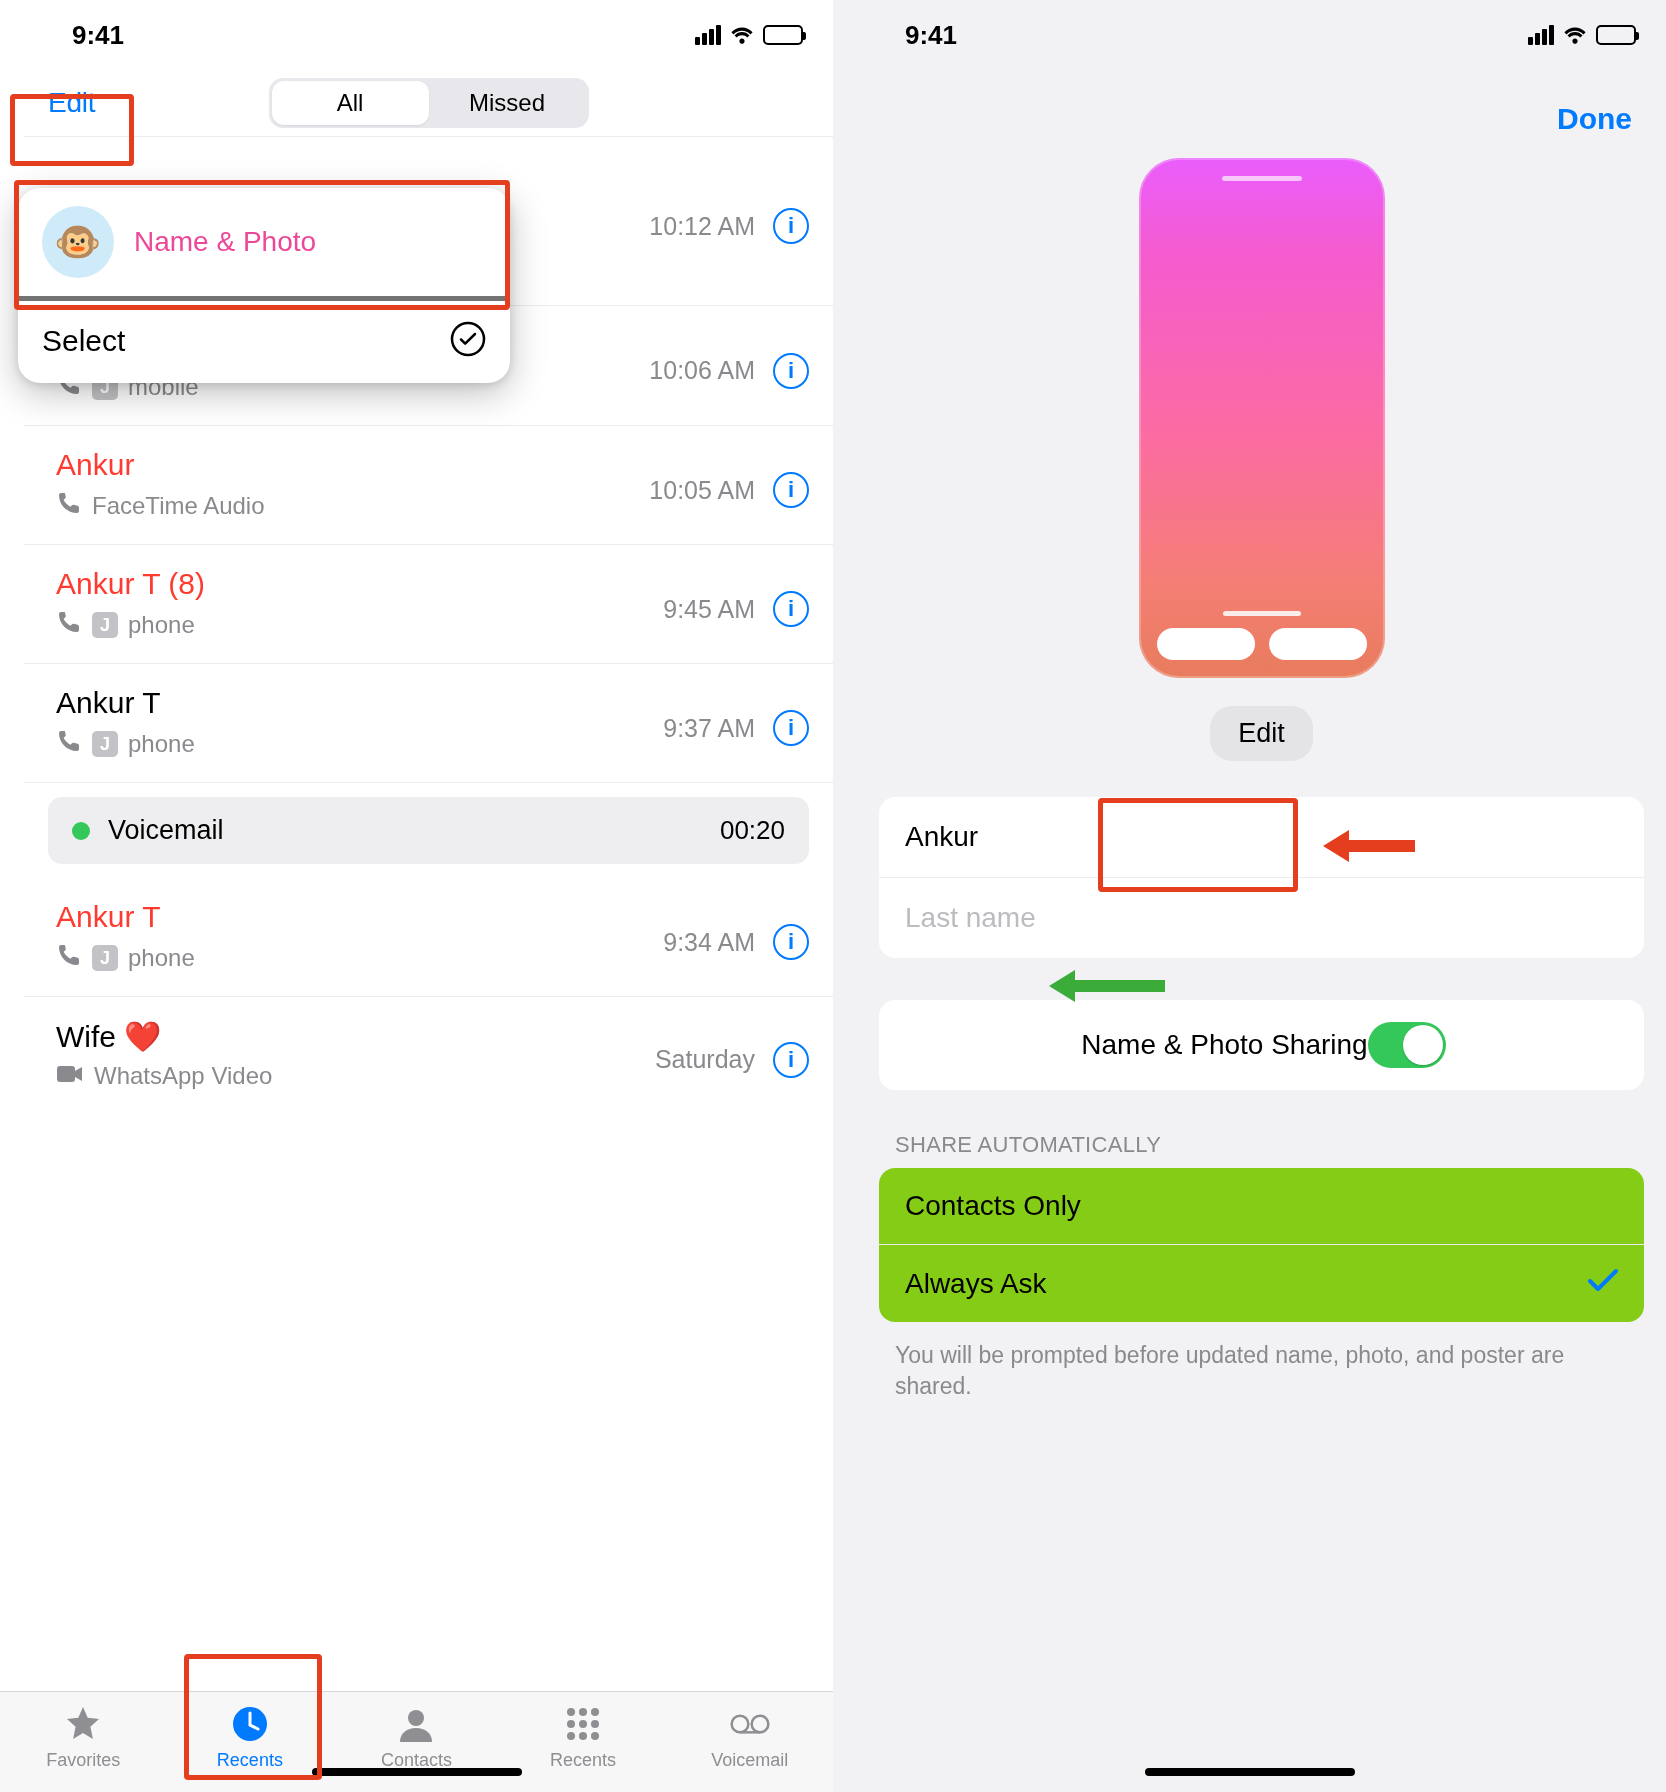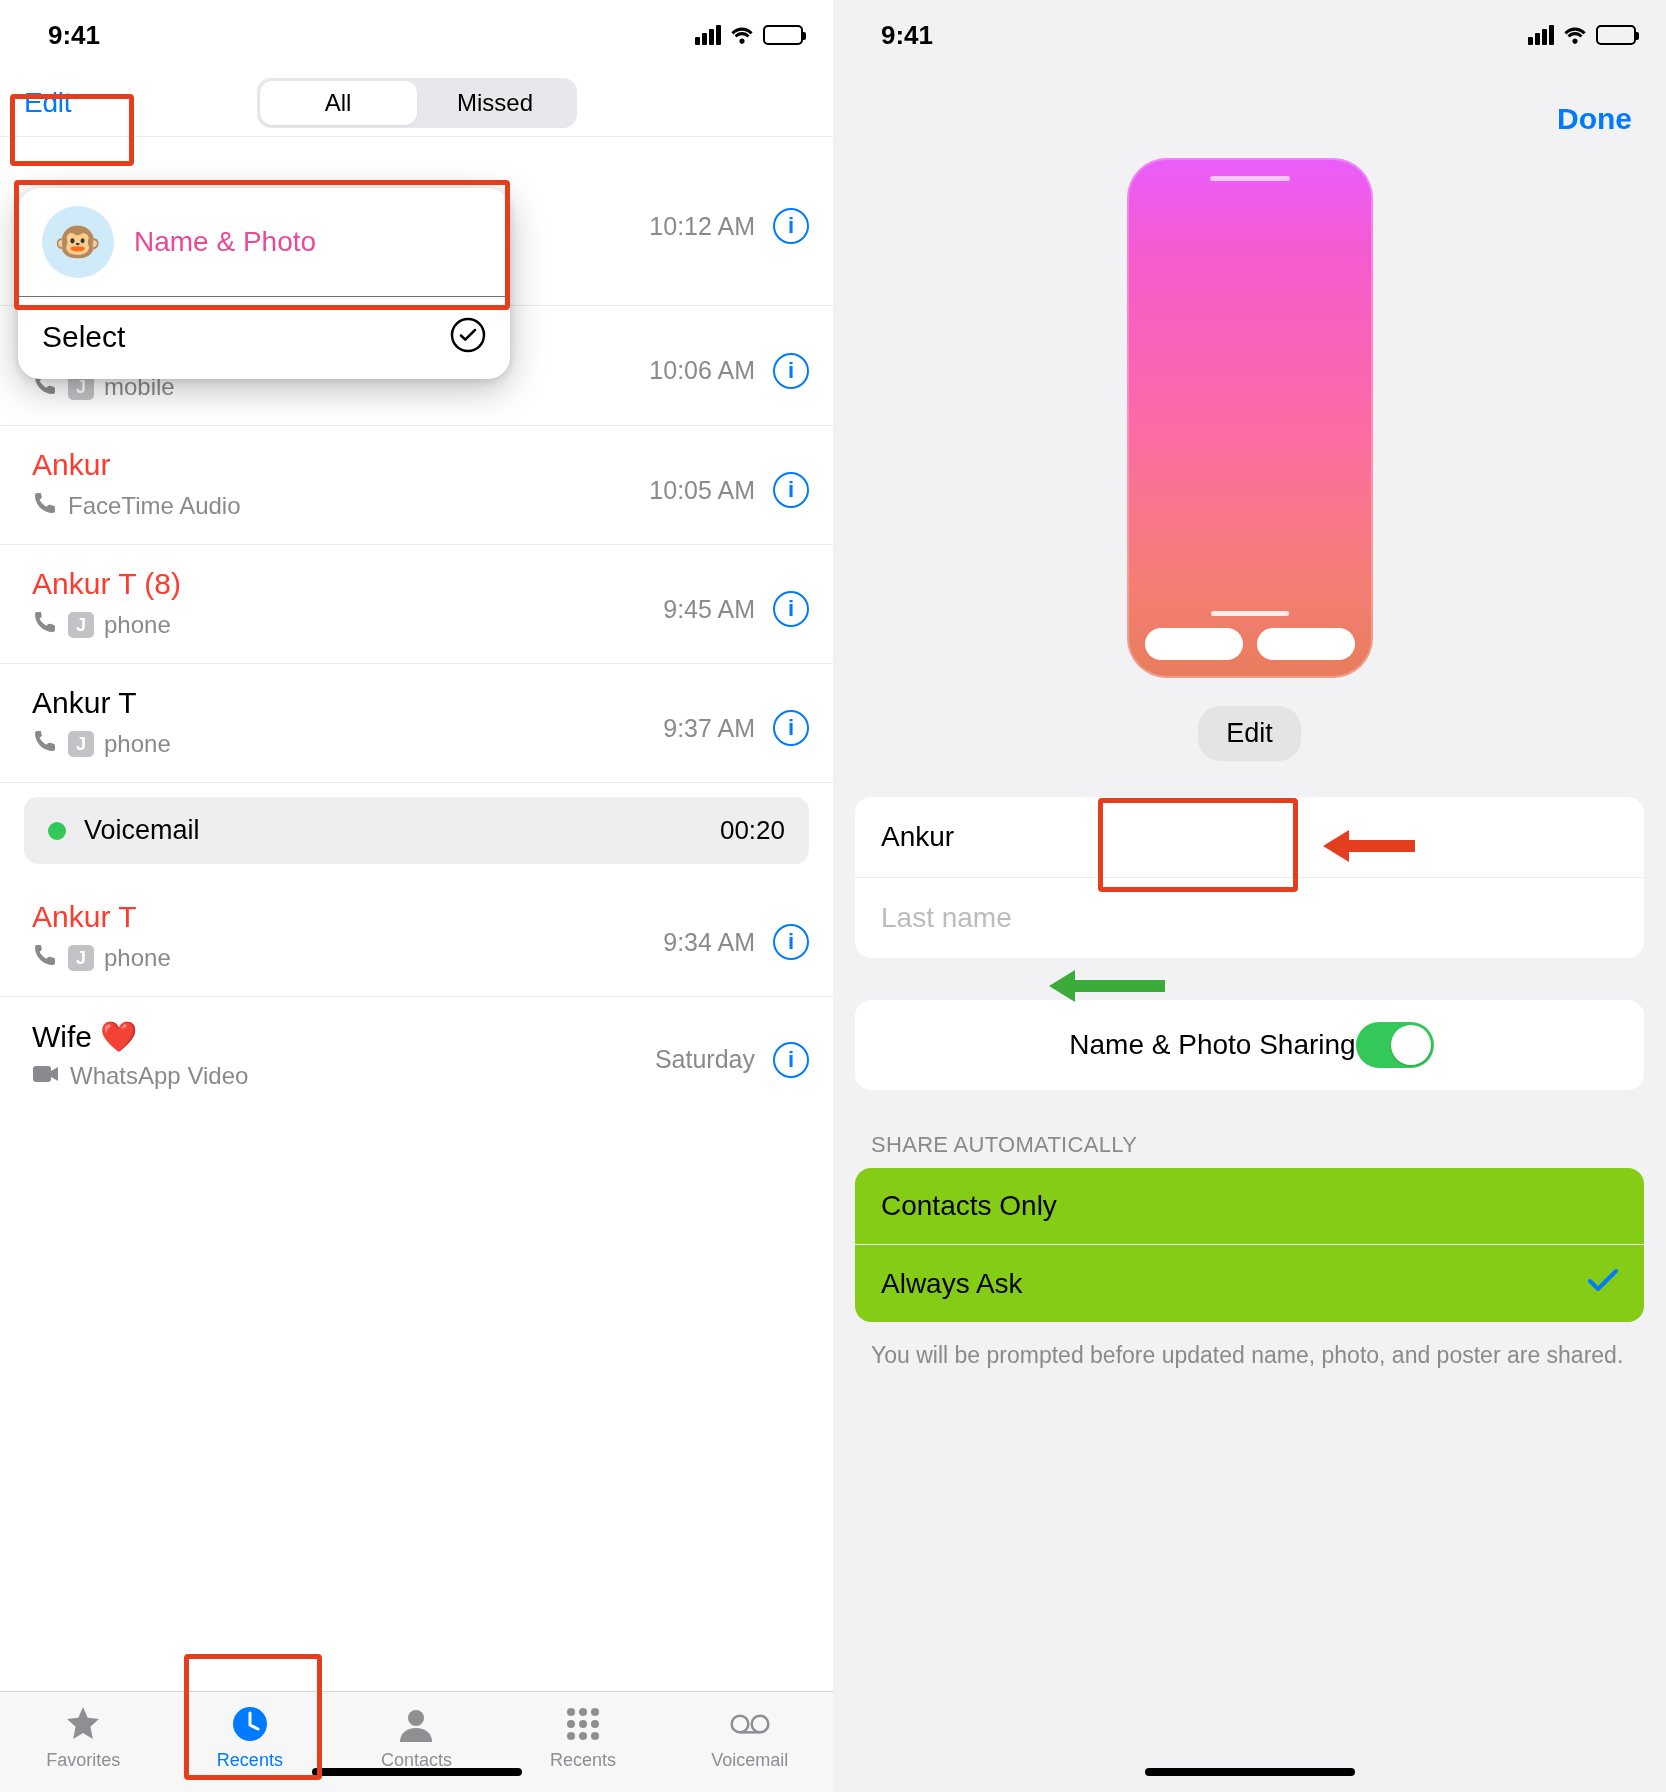--- a/index.html
+++ b/index.html
@@ -3,21 +3,21 @@
 <meta charset="utf-8">
 <style>
   * { box-sizing: border-box; margin: 0; padding: 0; }
   body {
     font-family: -apple-system, "SF Pro Text", "Helvetica Neue", Arial, sans-serif;
     background: #fff;
     width: 1666px;
     height: 1792px;
     display: flex;
   }
-  .phone { width: 833px; height: 100%; position: relative; overflow: hidden; }
+  .phone { width: 833px; height: 100%; position: relative; overflow: hidden; padding-left: 24px; }
   .phone-left { background: #fff; }
   .phone-right { background: #f2f2f5; }
 
   
   .statusbar {
     height: 70px;
     display: flex; align-items: center; justify-content: space-between;
     padding: 0 30px 0 40px;
     font-size: 26px; font-weight: 600;
   }
@@ -53,21 +53,21 @@
 
   
   .popover {
     position:absolute; left:18px; top:188px; width:492px;
     background:#fff; border-radius:22px; box-shadow:0 10px 36px rgba(0,0,0,0.25), 0 2px 8px rgba(0,0,0,0.12);
     z-index:5;
   }
   .pop-row {
     display:flex; align-items:center; gap:20px; padding:18px 24px;
   }
-  .pop-row + .pop-row { border-top:1px solid #737373; }
+  .pop-row + .pop-row { border-top:5px solid #737373; }
   .avatar-circle {
     width:72px; height:72px; border-radius:50%; background:#cfeaf8;
     display:flex; align-items:center; justify-content:center; font-size:38px;
   }
   .pop-label { font-size:28px; color:#ec4899; }
   .pop-select { display:flex; align-items:center; justify-content:space-between; padding:20px 24px 22px; }
   .select-text { font-size:30px; }
   .check-circle svg { width:36px; height:36px; }
 
   

